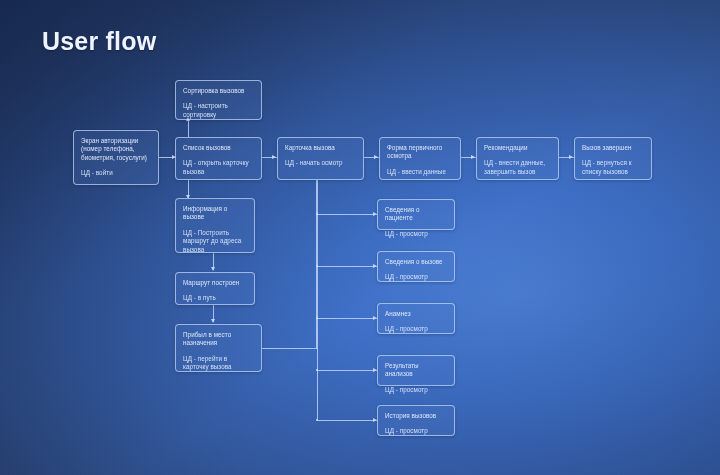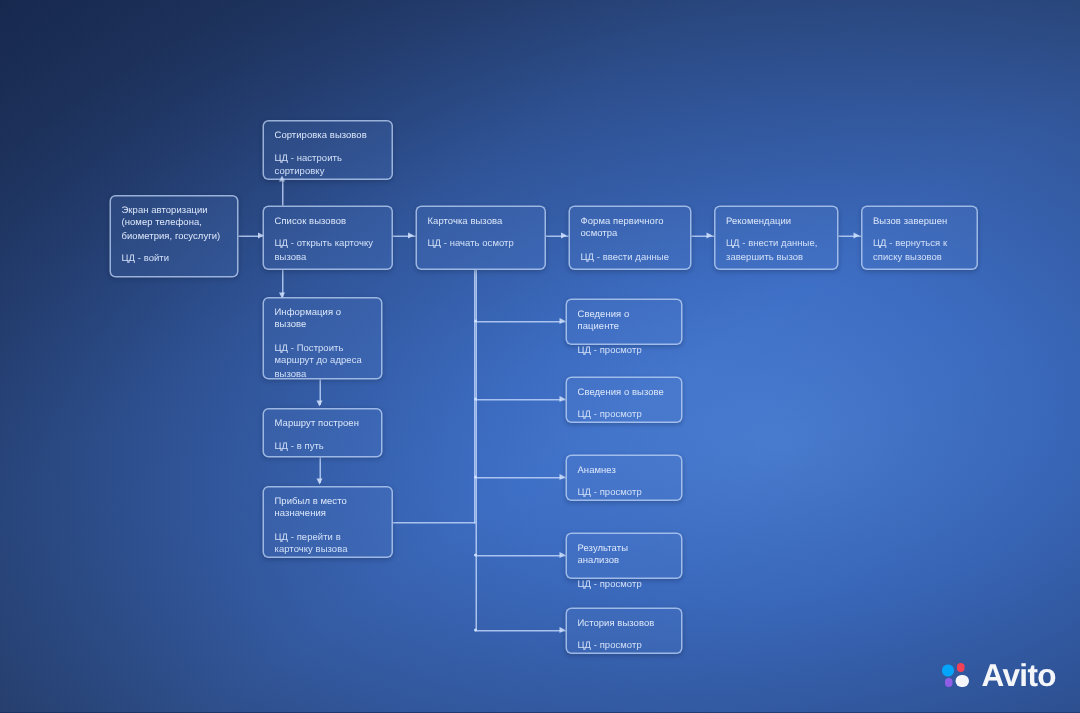--- a/index.html
+++ b/index.html
@@ -126,20 +126,21 @@
     color: #ffffff;
     letter-spacing: -0.4px;
     line-height: 1;
   }
 </style>
 </head>
 <body>
 
 <div id="stage">
 
+  <div class="title">User flow</div>
 
   <div class="ln h" style="left:159px; top:157px; width:16px;"></div>
   <div class="arrow" style="left:172px; top:154.5px;"></div>
 
   <div class="ln v" style="left:188px; top:120px; height:17px;"></div>
   <div class="arrow up" style="left:185.5px; top:117px;"></div>
 
   <div class="ln v" style="left:188px; top:180px; height:18px;"></div>
   <div class="arrow down" style="left:185.5px; top:195px;"></div>
 
@@ -254,23 +255,14 @@
   <div class="node" style="left:377px; top:355px; width:78px; height:31px;">
     <div class="ttl">Результаты анализов</div>
     <div class="act">ЦД - просмотр</div>
   </div>
 
   <div class="node" style="left:377px; top:405px; width:78px; height:31px;">
     <div class="ttl">История вызовов</div>
     <div class="act">ЦД - просмотр</div>
   </div>
 
-  <div class="avito">
-    <span class="mark">
-      <i style="left:0px;  top:1px;  width:7.5px; height:7.5px; background:#00aaff;"></i>
-      <i style="left:9.5px;top:0px;  width:5.5px; height:5.5px; background:#ff4053;"></i>
-      <i style="left:1.5px;top:10px; width:5.5px; height:5.5px; background:#965eeb;"></i>
-      <i style="left:9px;  top:7.5px;width:8.5px; height:8.5px; background:#ffffff;"></i>
-    </span>
-    <span class="wordmark">Avito</span>
-  </div>
 
 </div>
 
 </body></html>

